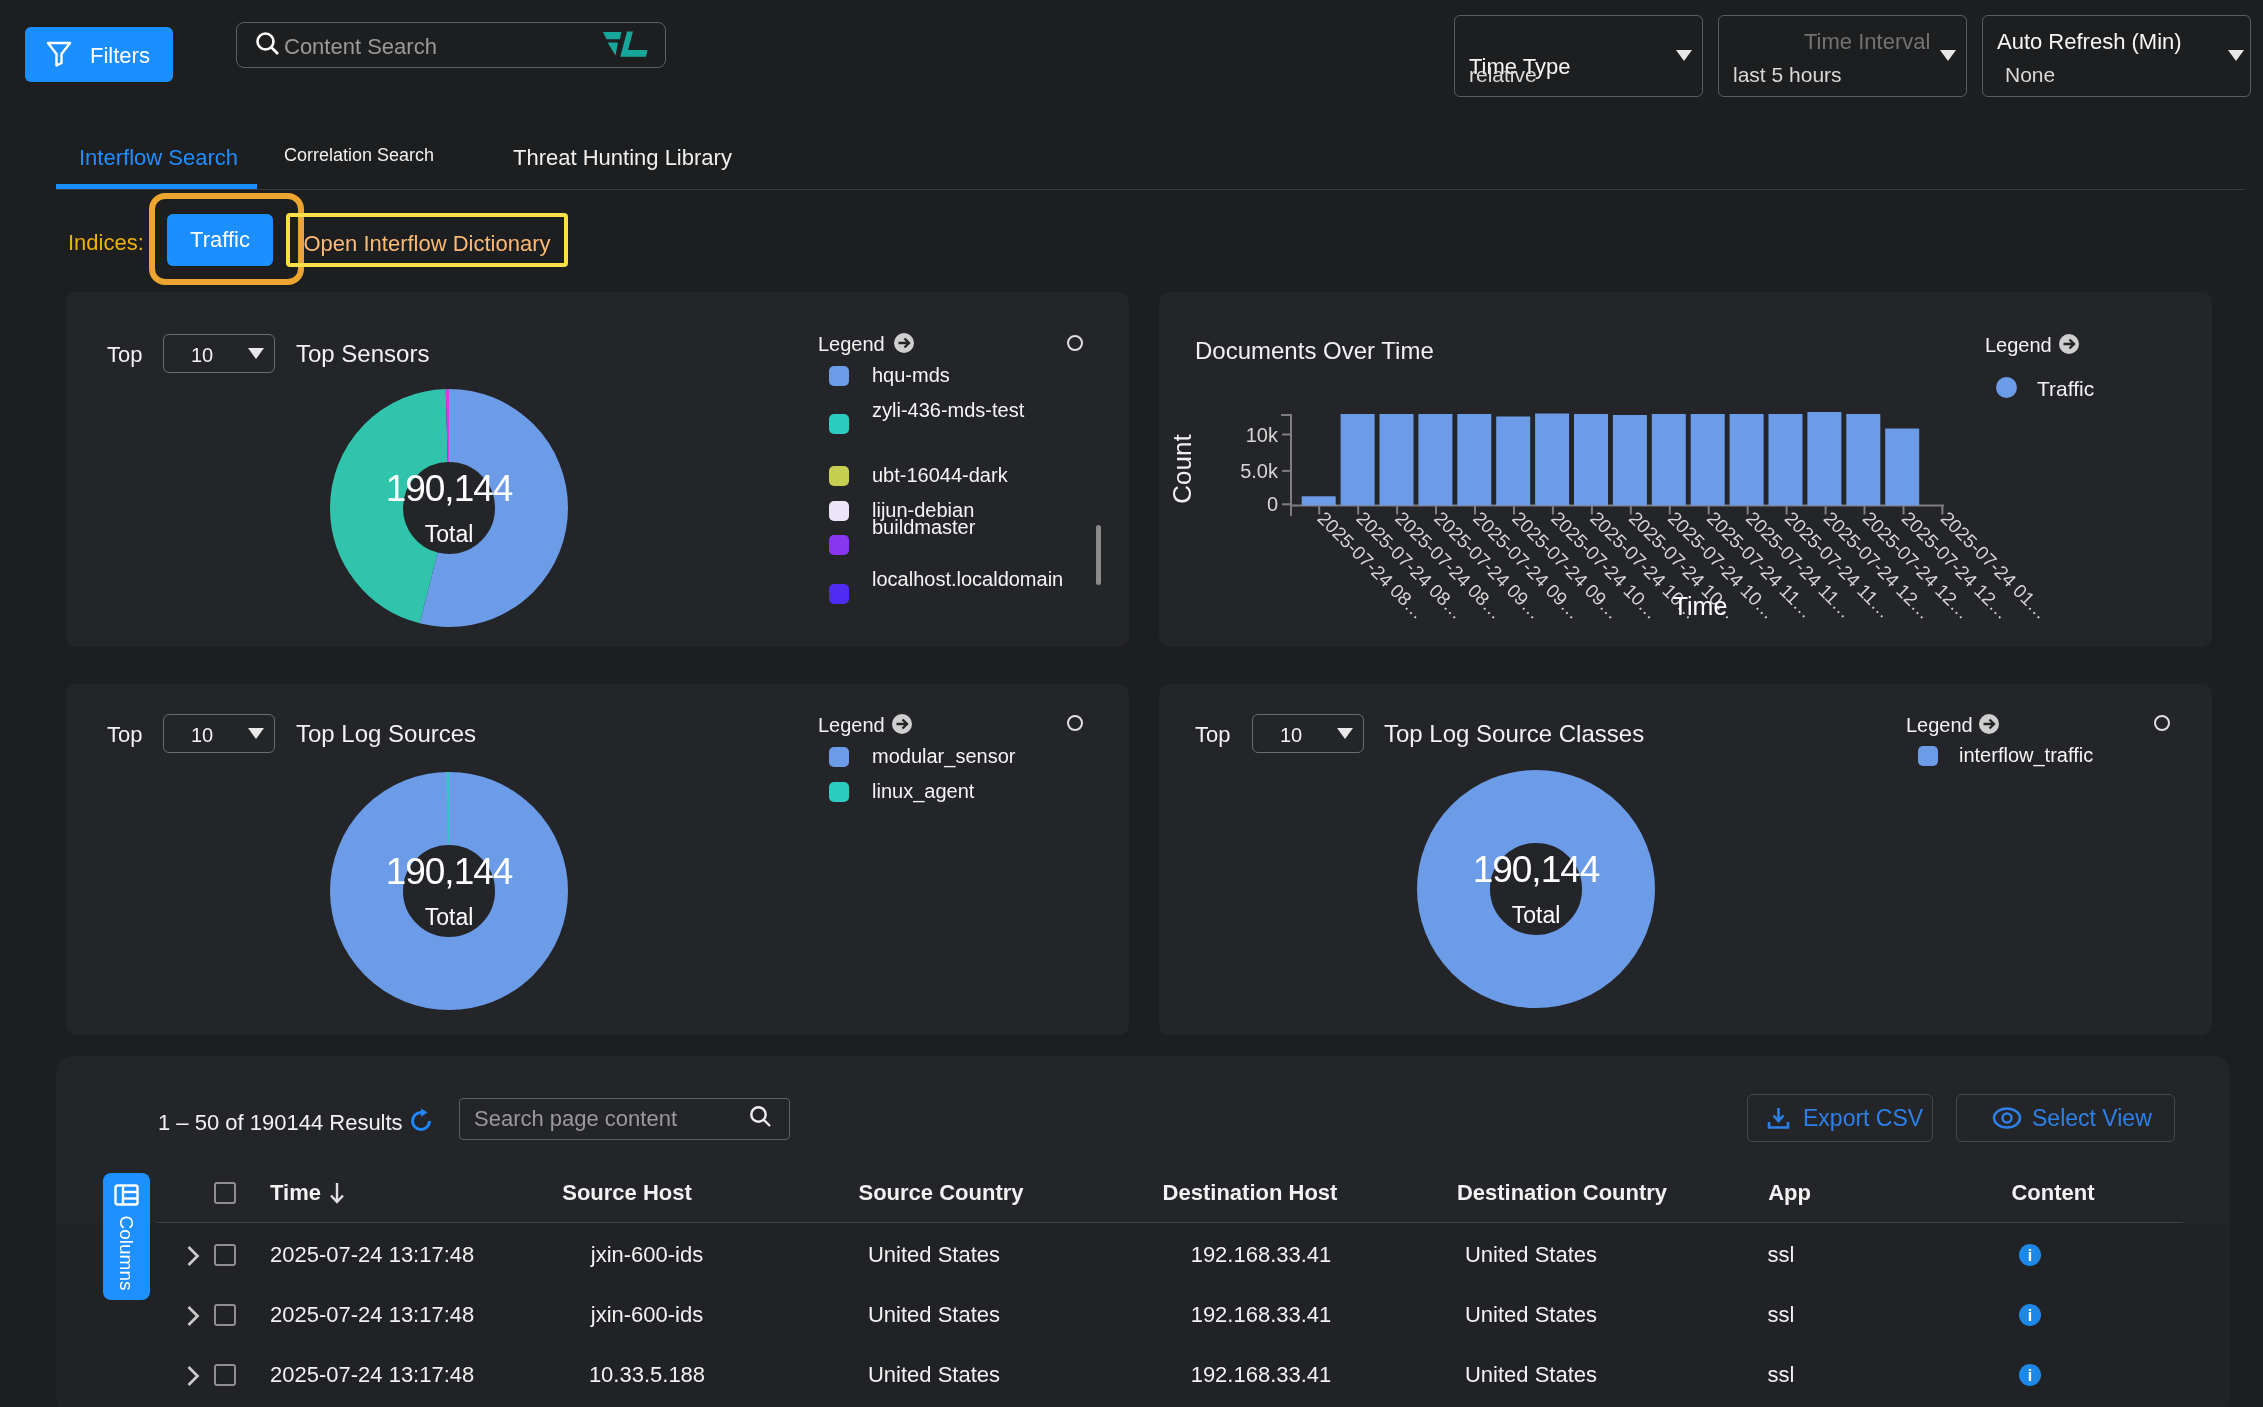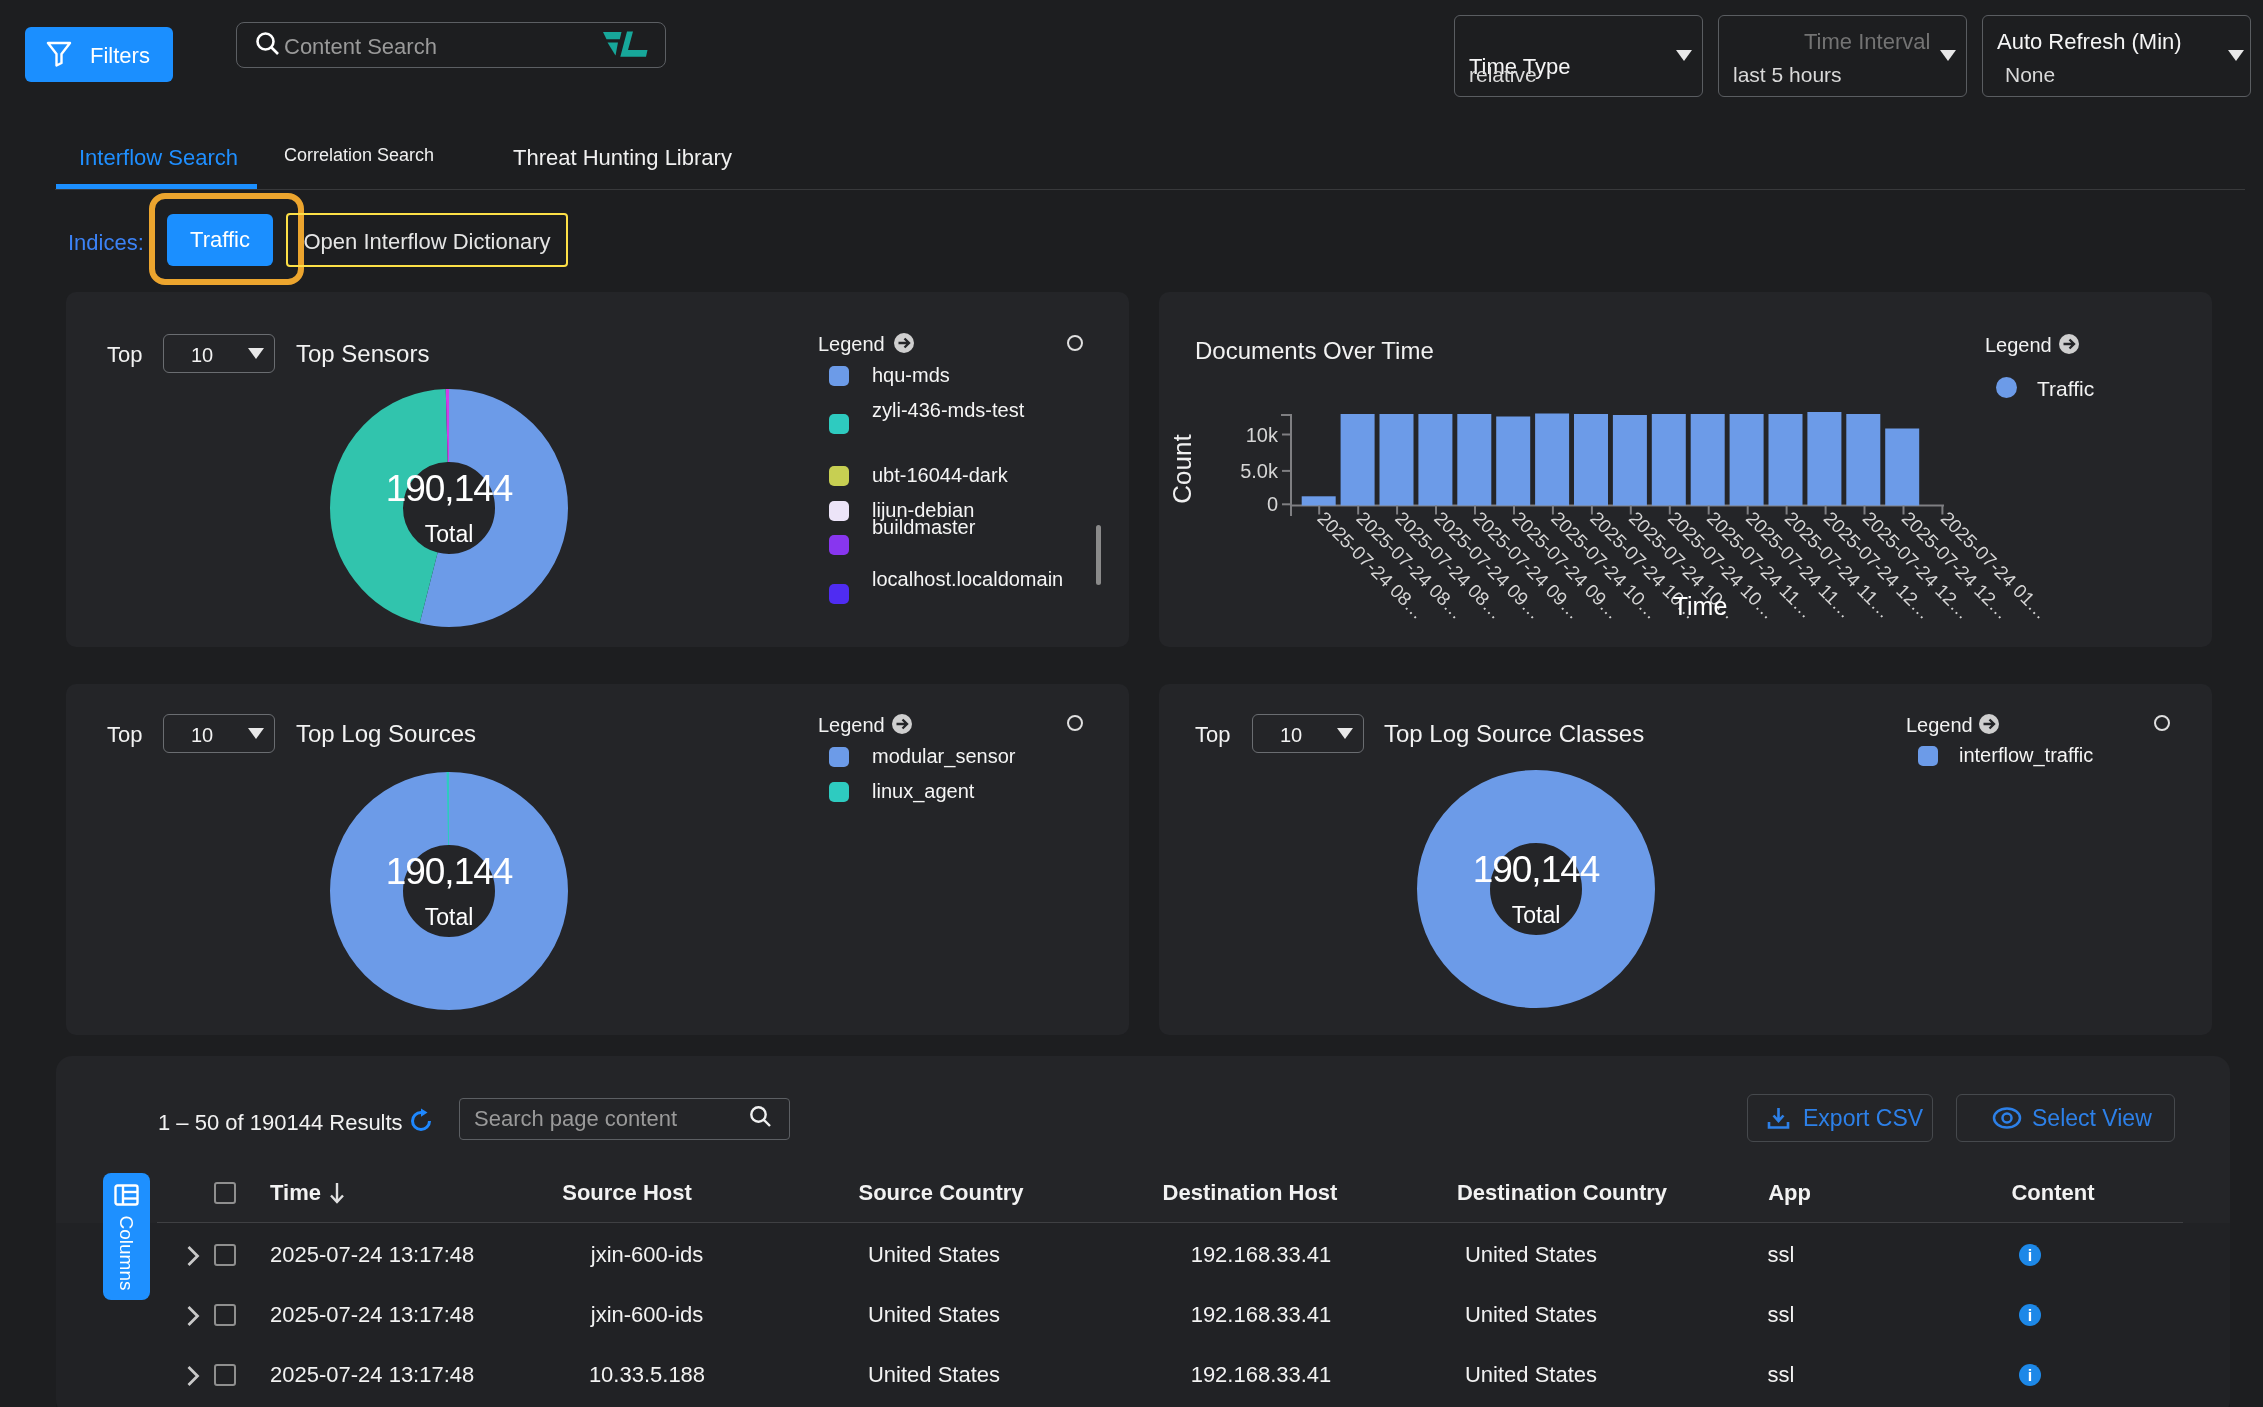--- a/index.html
+++ b/index.html
@@ -47,24 +47,24 @@
 <div class="abs" style="left:1997px;top:29px;font-size:22px;color:#f5f5f5;">Auto Refresh (Min)</div>
 <div class="abs" style="left:2005px;top:63px;font-size:21px;color:#d9d9d9;">None</div>
 <div class="abs" style="left:2228px;top:50px;width:0;height:0;border-left:8px solid transparent;border-right:8px solid transparent;border-top:11px solid #e8e8e8;"></div>
 
 <div class="abs" style="left:79px;top:145px;font-size:22px;color:#1f8fff;">Interflow Search</div>
 <div class="abs" style="left:284px;top:145px;font-size:18px;color:#f0f0f0;">Correlation Search</div>
 <div class="abs" style="left:513px;top:145px;font-size:22px;color:#f0f0f0;">Threat Hunting Library</div>
 <div class="abs" style="left:56px;top:184px;width:201px;height:5px;background:#1b8fff;"></div>
 <div class="abs" style="left:55px;top:189px;width:2190px;height:1px;background:#38393b;"></div>
 
-<div class="abs" style="left:68px;top:230px;font-size:22px;color:#3b82f6;">Indices:</div>
+<div class="abs" style="left:68px;top:230px;font-size:22px;color:#eab308;">Indices:</div>
 <div class="abs" style="left:149px;top:193px;width:155px;height:92px;border:6px solid #eca52e;border-radius:16px;"></div>
 <div class="abs" style="left:167px;top:214px;width:106px;height:52px;background:#1b8fff;border-radius:6px;text-align:center;line-height:52px;font-size:22px;color:#fff;">Traffic</div>
-<div class="abs" style="left:286px;top:213px;width:282px;height:54px;border:2px solid #fde047;border-radius:4px;text-align:center;line-height:54px;font-size:22px;color:#e5e5e5;">Open Interflow Dictionary</div>
+<div class="abs" style="left:286px;top:213px;width:282px;height:54px;border:4px solid #fde047;border-radius:4px;text-align:center;line-height:54px;font-size:22px;color:#fdba74;">Open Interflow Dictionary</div>
 
 <div class="panel" style="left:66px;top:292px;width:1063px;height:355px;"></div>
 <div class="abs" style="left:107px;top:342px;font-size:22px;">Top</div>
 <div class="sel" style="left:163px;top:334px;width:112px;height:39px;"></div>
 <div class="abs" style="left:191px;top:344px;font-size:20px;">10</div>
 <div class="abs" style="left:248px;top:348px;width:0;height:0;border-left:8px solid transparent;border-right:8px solid transparent;border-top:11px solid #e8e8e8;"></div>
 <div class="abs" style="left:296px;top:340px;font-size:24px;">Top Sensors</div>
 
 <svg class="abs" style="left:330px;top:389px;" width="238" height="238" viewBox="0 0 238 238">
   <g transform="rotate(-90 119 119)">

